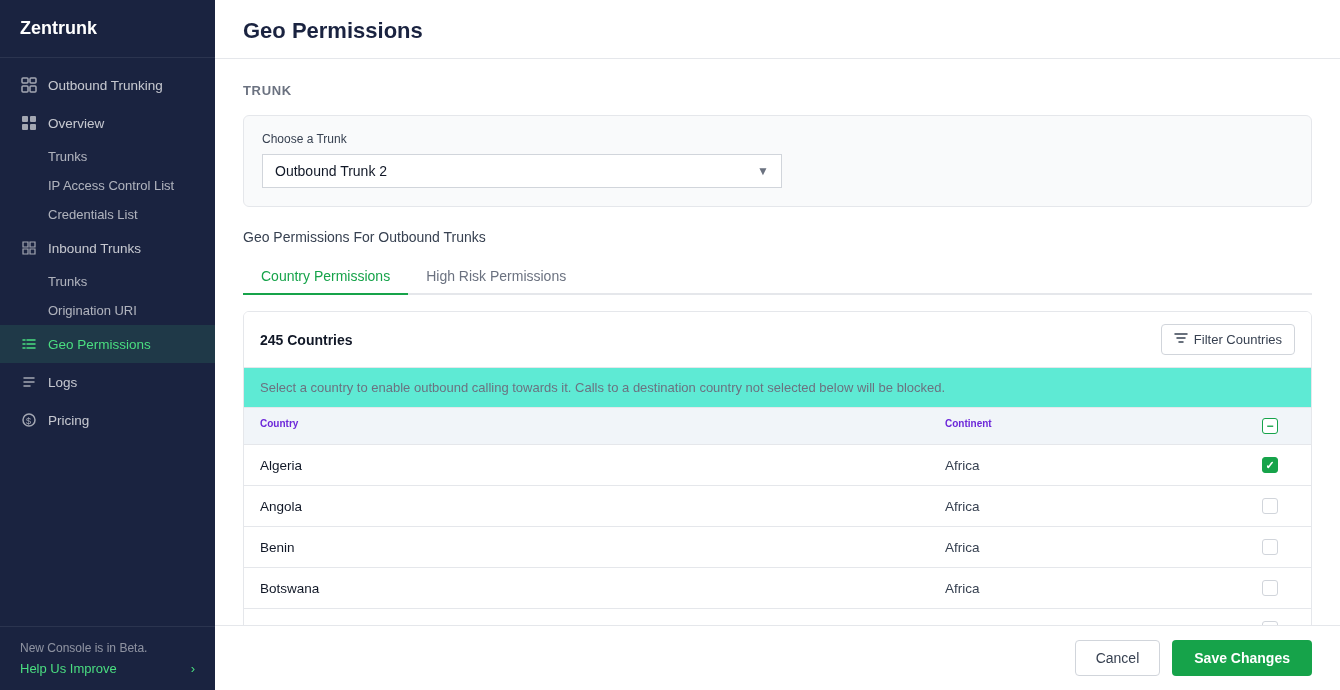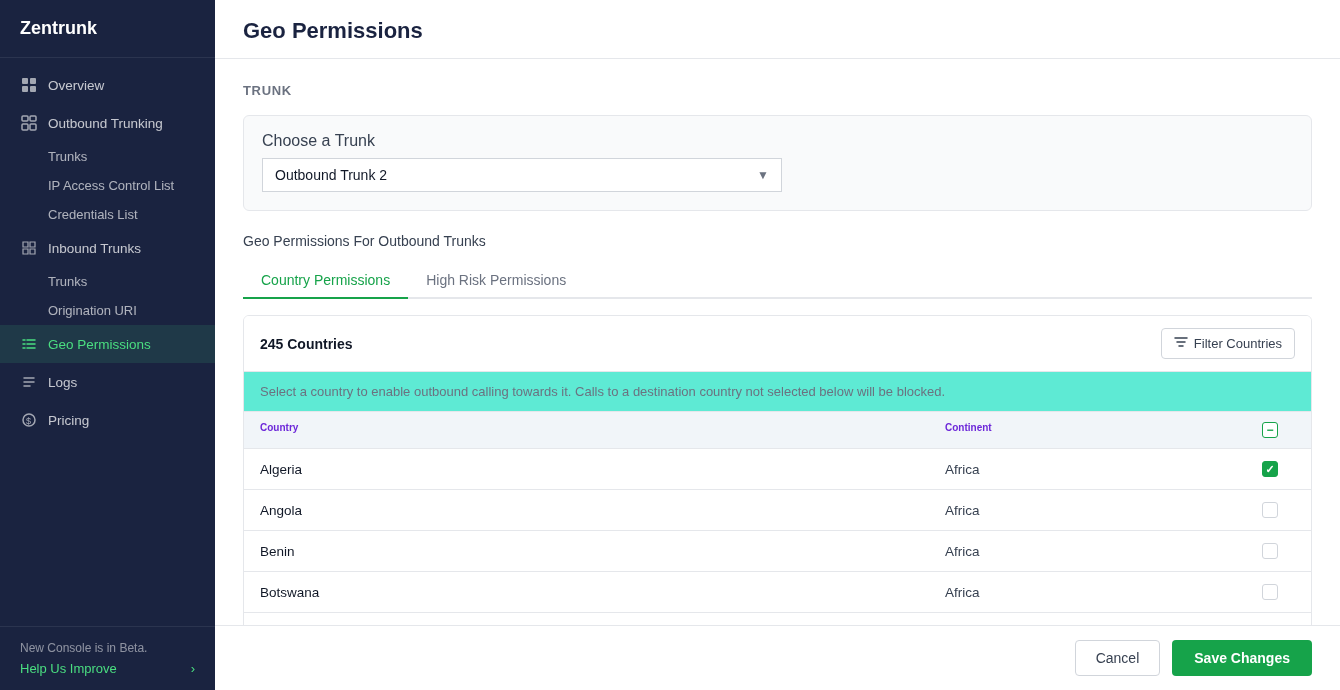--- a/index.html
+++ b/index.html
@@ -92,21 +92,21 @@
       margin-bottom: 17px;
     }
     .choose-trunk-box {
       background: #f9fafb;
       border: 1px solid #e5e7eb;
       border-radius: 6px;
       padding: 16px 18px 18px;
       margin-bottom: 22px;
     }
     .choose-trunk-label {
-      font-size: 16px;
+      font-size: 12px;
       color: #374151;
       margin-bottom: 8px;
       font-weight: 500;
     }
     .trunk-select {
       width: 100%;
       max-width: 520px;
       display: flex;
       align-items: center;
       border: 1px solid #d1d5db;
@@ -291,39 +291,39 @@
 </head>
 <body>
 
 <div class="sidebar">
   <div class="sidebar-logo">Zentrunk</div>
   <nav class="sidebar-nav">
 
     <div class="nav-item">
       <span class="nav-icon">
         <svg width="16" height="16" viewBox="0 0 16 16" fill="none">
+          <rect x="1" y="1" width="6" height="5" rx="1" stroke="rgba(255,255,255,0.6)" stroke-width="1.5"></rect>
+          <rect x="9" y="1" width="6" height="5" rx="1" stroke="rgba(255,255,255,0.6)" stroke-width="1.5"></rect>
+          <rect x="1" y="9" width="6" height="6" rx="1" stroke="rgba(255,255,255,0.6)" stroke-width="1.5"></rect>
+          <rect x="9" y="9" width="6" height="6" rx="1" stroke="rgba(255,255,255,0.6)" stroke-width="1.5"></rect>
+        </svg>
+      </span>
+      <span>Outbound Trunking</span>
+    </div>
+
+    <div class="nav-item">
+      <span class="nav-icon">
+        <svg width="16" height="16" viewBox="0 0 16 16" fill="none">
           <rect x="1" y="1" width="6" height="6" rx="1" fill="rgba(255,255,255,0.6)"></rect>
           <rect x="9" y="1" width="6" height="6" rx="1" fill="rgba(255,255,255,0.6)"></rect>
           <rect x="1" y="9" width="6" height="6" rx="1" fill="rgba(255,255,255,0.6)"></rect>
           <rect x="9" y="9" width="6" height="6" rx="1" fill="rgba(255,255,255,0.6)"></rect>
         </svg>
       </span>
       <span>Overview</span>
-    </div>
-
-    <div class="nav-item">
-      <span class="nav-icon">
-        <svg width="16" height="16" viewBox="0 0 16 16" fill="none">
-          <rect x="1" y="1" width="6" height="5" rx="1" stroke="rgba(255,255,255,0.6)" stroke-width="1.5"></rect>
-          <rect x="9" y="1" width="6" height="5" rx="1" stroke="rgba(255,255,255,0.6)" stroke-width="1.5"></rect>
-          <rect x="1" y="9" width="6" height="6" rx="1" stroke="rgba(255,255,255,0.6)" stroke-width="1.5"></rect>
-          <rect x="9" y="9" width="6" height="6" rx="1" stroke="rgba(255,255,255,0.6)" stroke-width="1.5"></rect>
-        </svg>
-      </span>
-      <span>Outbound Trunking</span>
     </div>
     <div class="nav-sub-item">
       <span>Trunks</span>
     </div>
     <div class="nav-sub-item">
       <span>IP Access Control List</span>
     </div>
     <div class="nav-sub-item">
       <span>Credentials List</span>
     </div>

